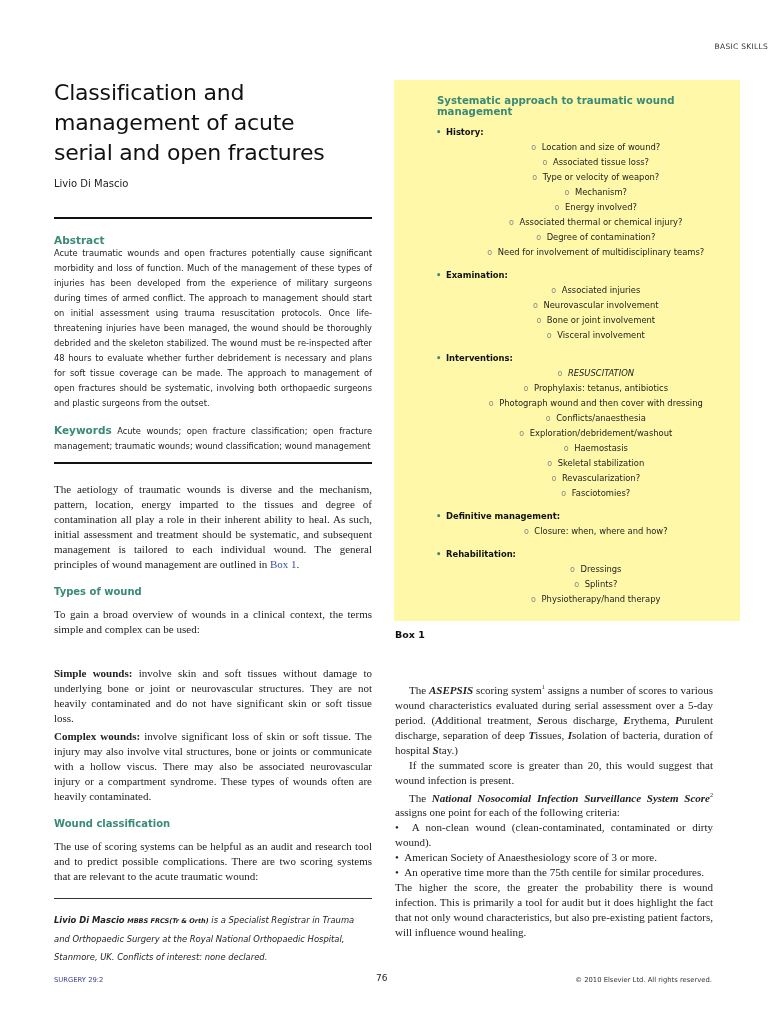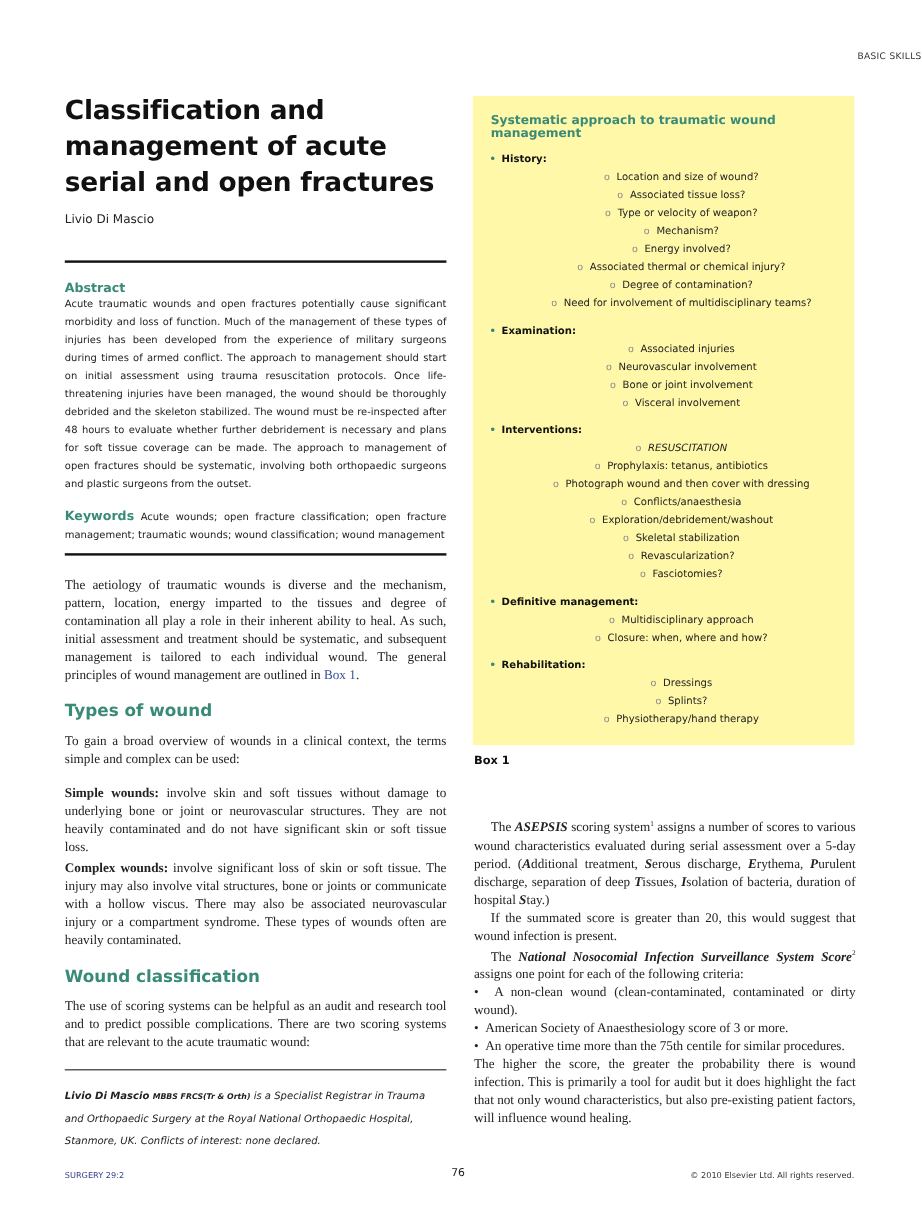--- a/index.html
+++ b/index.html
@@ -1,39 +1,39 @@
 <!DOCTYPE html>
 <html><head>
 <meta charset="utf-8">
 <style>
   html, body { margin:0; padding:0; background:#ffffff; }
   body { width:768px; height:1024px; position:relative; overflow:hidden; color:#1a1a1a; }
   .sans { font-family: "DejaVu Sans", sans-serif; }
   .serif { font-family: "Liberation Serif", serif; }
   .running-head { position:absolute; top:42px; left:0; width:768px; text-align:right; font-size:7.5px; letter-spacing:0.3px; color:#333; }
   .left-col { position:absolute; left:54px; top:78px; width:318px; }
-  .title { font-size:22px; font-weight:bold; line-height:30px; margin:0; color:#111; letter-spacing:-0.2px; }
+  .title { font-size:22px; font-weight:normal; line-height:30px; margin:0; color:#111; letter-spacing:-0.2px; }
   .author { font-size:10px; margin-top:10px; color:#222; }
   .rule-thick { border:0; border-top:2px solid #111; margin:28px 0 0 0; }
   .rule-thin { border:0; border-top:1px solid #333; margin:0; }
   .green { color:#3a8a78; }
   .abstract-head { font-size:10.5px; font-weight:bold; margin-top:15px; }
   .abstract { font-size:8.3px; line-height:15px; text-align:justify; margin:0; color:#222; }
   .keywords { font-size:8.3px; line-height:15px; text-align:justify; margin-top:12px; color:#222; }
   .keywords .kw-label { font-size:10.5px; font-weight:bold; }
   .body-text { font-size:11px; line-height:15px; text-align:justify; margin:0; color:#222; }
-  .section-head { font-size:14px; font-weight:bold; margin:14px 0 10px 0; }
+  .section-head { font-size:10px; font-weight:bold; margin:14px 0 10px 0; }
   .link-blue { color:#3a4f9a; }
   .bio { font-size:8.4px; font-style:italic; line-height:18px; color:#222; margin-top:12px; }
   .bio .small-caps { font-size:6.5px; font-weight:bold;text-align:right; }
   .footer-left { position:absolute; left:54px; top:976px; font-size:6.8px; color:#3a3f8a; }
   .page-num { position:absolute; left:376px; top:973px; font-size:9px; color:#222; }
   .footer-right { position:absolute; right:56px; top:976px; font-size:6.8px; color:#333; }
 
-  .box { position:absolute; left:394px; top:80px; width:318px; height:541px; background:#fff8a8; }
+  .box { position:absolute; left:394px; top:80px; width:318px; height:541px; background:#fff8a8;padding-left:28px; }
   .box-title { font-size:10.2px; font-weight:bold; margin:15px 0 0 15px; }
   .box-group { margin:8px 0 0 14px; }
   .box-group-head { font-size:8.4px; font-weight:bold; line-height:15px; color:#111; }
   .box-group-head .bullet { color:#3a8a78; display:inline-block; width:10px; }
   .box-item { font-size:8.4px; line-height:15px; color:#222; padding-left:10px;text-align:center; }
   .box-item .circle { display:inline-block; width:16px; color:#888; font-size:8px; }
   .box-item.italic .txt { font-style:italic; }
   .box-caption { position:absolute; left:395px; top:629px; font-size:9.5px; font-weight:bold; color:#111; }
 
   .right-text { position:absolute; left:395px; top:680px; width:318px; }
@@ -62,21 +62,21 @@
     <span class="kw-label green">Keywords</span>
     <span>Acute wounds; open fracture classification; open fracture management; traumatic wounds; wound classification; wound management</span>
   </div>
   <hr class="rule-thick" style="margin-top:8px;">
 
   <p class="body-text serif" style="margin-top:18px;"><span>The aetiology of traumatic wounds is diverse and the mechanism, pattern, location, energy imparted to the tissues and degree of contamination all play a role in their inherent ability to heal. As such, initial assessment and treatment should be systematic, and subsequent management is tailored to each individual wound. The general principles of wound management are outlined in </span><span class="link-blue">Box 1</span><span>.</span></p>
 
   <div class="section-head sans green">Types of wound</div>
   <p class="body-text serif">To gain a broad overview of wounds in a clinical context, the terms simple and complex can be used:</p>
 
-  <p class="body-text serif" style="margin-top:13px;"><b>Simple wounds:</b><span> involve skin and soft tissues without damage to underlying bone or joint or neurovascular structures. They are not heavily contaminated and do not have significant skin or soft tissue loss.</span></p>
+  <p class="body-text serif" style="margin-top:29px;"><b>Simple wounds:</b><span> involve skin and soft tissues without damage to underlying bone or joint or neurovascular structures. They are not heavily contaminated and do not have significant skin or soft tissue loss.</span></p>
 
   <p class="body-text serif" style="margin-top:3px;"><b>Complex wounds:</b><span> involve significant loss of skin or soft tissue. The injury may also involve vital structures, bone or joints or communicate with a hollow viscus. There may also be associated neurovascular injury or a compartment syndrome. These types of wounds often are heavily contaminated.</span></p>
 
   <div class="section-head sans green">Wound classification</div>
   <p class="body-text serif">The use of scoring systems can be helpful as an audit and research tool and to predict possible complications. There are two scoring systems that are relevant to the acute traumatic wound:</p>
 
   <hr class="rule-thin" style="margin-top:14px;">
   <div class="bio sans"><b>Livio Di Mascio</b> <span class="small-caps">MBBS FRCS(Tr &amp; Orth)</span><span> is a Specialist Registrar in Trauma and Orthopaedic Surgery at the Royal National Orthopaedic Hospital, Stanmore, UK. Conflicts of interest: none declared.</span></div>
 </div>
 
@@ -101,27 +101,27 @@
         <div class="box-item"><span class="circle">o</span><span class="txt">Bone or joint involvement</span></div>
         <div class="box-item"><span class="circle">o</span><span class="txt">Visceral involvement</span></div>
       </div>
       <div class="box-group">
         <div class="box-group-head"><span class="bullet">•</span><span>Interventions:</span></div>
         <div class="box-item italic"><span class="circle">o</span><span class="txt">RESUSCITATION</span></div>
         <div class="box-item"><span class="circle">o</span><span class="txt">Prophylaxis: tetanus, antibiotics</span></div>
         <div class="box-item"><span class="circle">o</span><span class="txt">Photograph wound and then cover with dressing</span></div>
         <div class="box-item"><span class="circle">o</span><span class="txt">Conflicts/anaesthesia</span></div>
         <div class="box-item"><span class="circle">o</span><span class="txt">Exploration/debridement/washout</span></div>
+        <div class="box-item"><span class="circle">o</span><span class="txt">Haemostasis</span></div>
         <div class="box-item"><span class="circle">o</span><span class="txt">Skeletal stabilization</span></div>
         <div class="box-item"><span class="circle">o</span><span class="txt">Revascularization?</span></div>
         <div class="box-item"><span class="circle">o</span><span class="txt">Fasciotomies?</span></div>
       </div>
       <div class="box-group">
         <div class="box-group-head"><span class="bullet">•</span><span>Definitive management:</span></div>
-        <div class="box-item"><span class="circle">o</span><span class="txt">Multidisciplinary approach</span></div>
         <div class="box-item"><span class="circle">o</span><span class="txt">Closure: when, where and how?</span></div>
       </div>
       <div class="box-group">
         <div class="box-group-head"><span class="bullet">•</span><span>Rehabilitation:</span></div>
         <div class="box-item"><span class="circle">o</span><span class="txt">Dressings</span></div>
         <div class="box-item"><span class="circle">o</span><span class="txt">Splints?</span></div>
         <div class="box-item"><span class="circle">o</span><span class="txt">Physiotherapy/hand therapy</span></div>
       </div>
     </div>
 </div>

